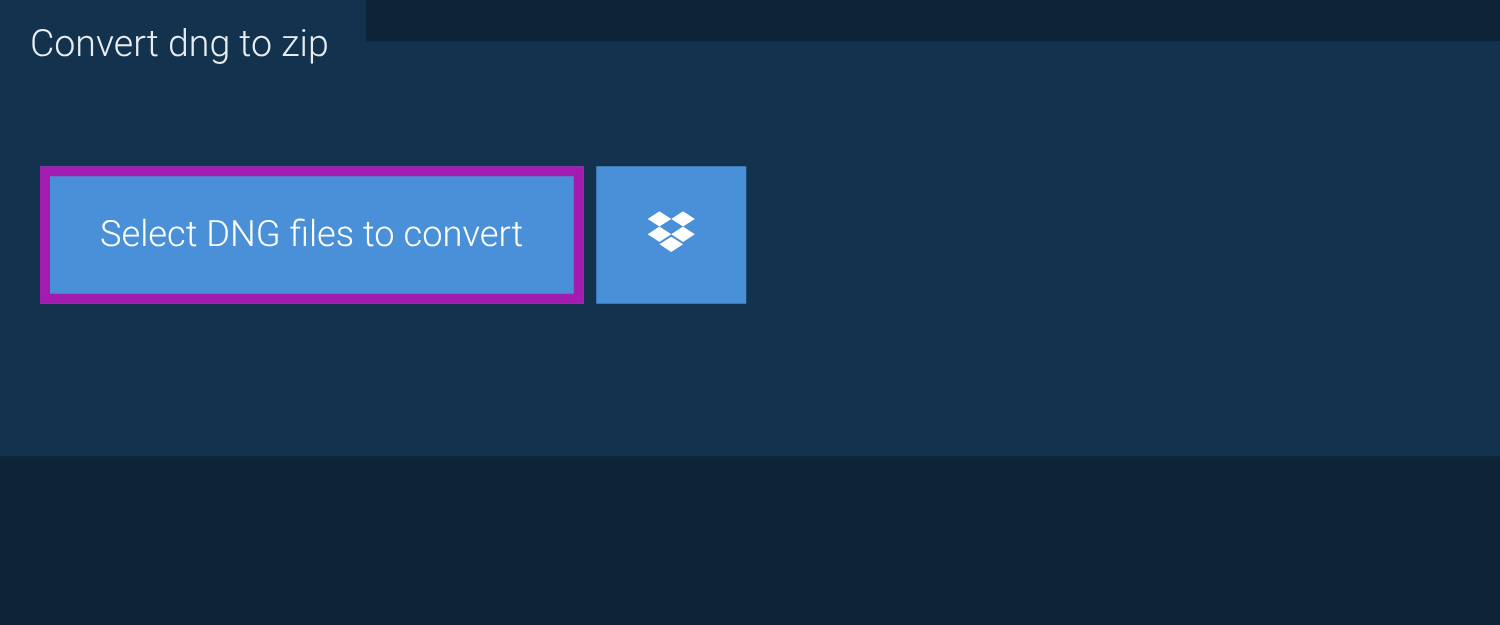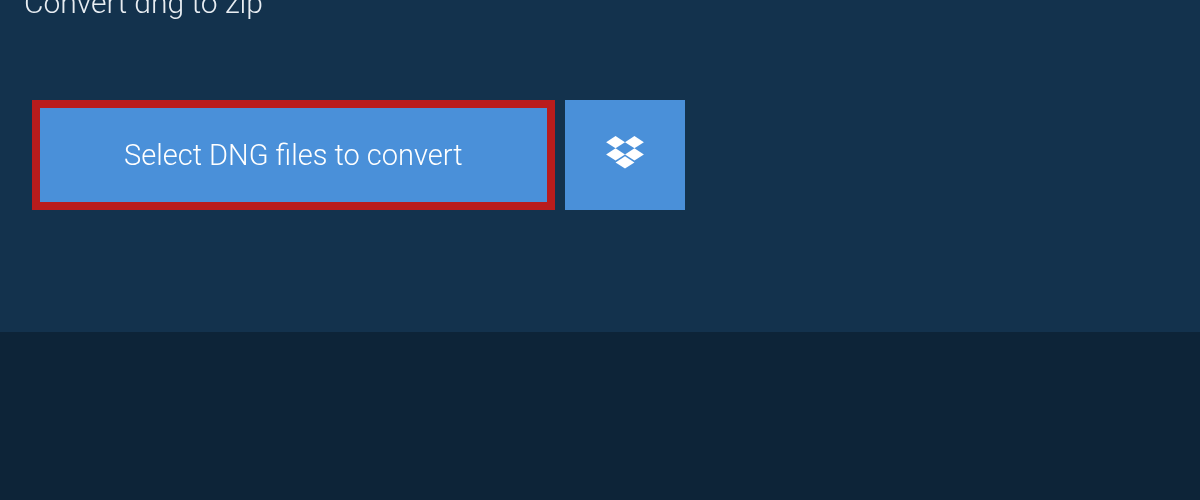--- a/index.html
+++ b/index.html
@@ -9,20 +9,21 @@
     }
     body {
       width: 1200px;
       height: 500px;
       background: #0d2438;
       font-family: -apple-system, BlinkMacSystemFont, 'Segoe UI', Roboto, Helvetica, Arial, sans-serif;
       overflow: hidden;
     }
     .panel {
       background: #13324d;
+      margin-top: 33px;
       width: 100%;
       height: 332px;
       position: relative;
       text-decoration: underline;
     }
     .tab {
       position: absolute;
       top: -33px;
       left: 0;
       background: #13324d;
@@ -33,25 +34,25 @@
     }
     .button-row {
       display: flex;
       gap: 10px;
       position: absolute;
       top: 100px;
       left: 32px;
     }
     .select-button {
       background: #4a90d9;
-      border: 8px solid #b91c1c;
+      border: 8px solid #a21caf;
       color: #ffffff;
       font-size: 29px;
       font-weight: 300;
-      padding: 30px 84px;
+      padding: 30px 40px;
       cursor: pointer;
       display: flex;
       align-items: center;
       justify-content: center;
     }
     .dropbox-button {
       background: #4a90d9;
       width: 120px;
       cursor: pointer;
       display: flex;

